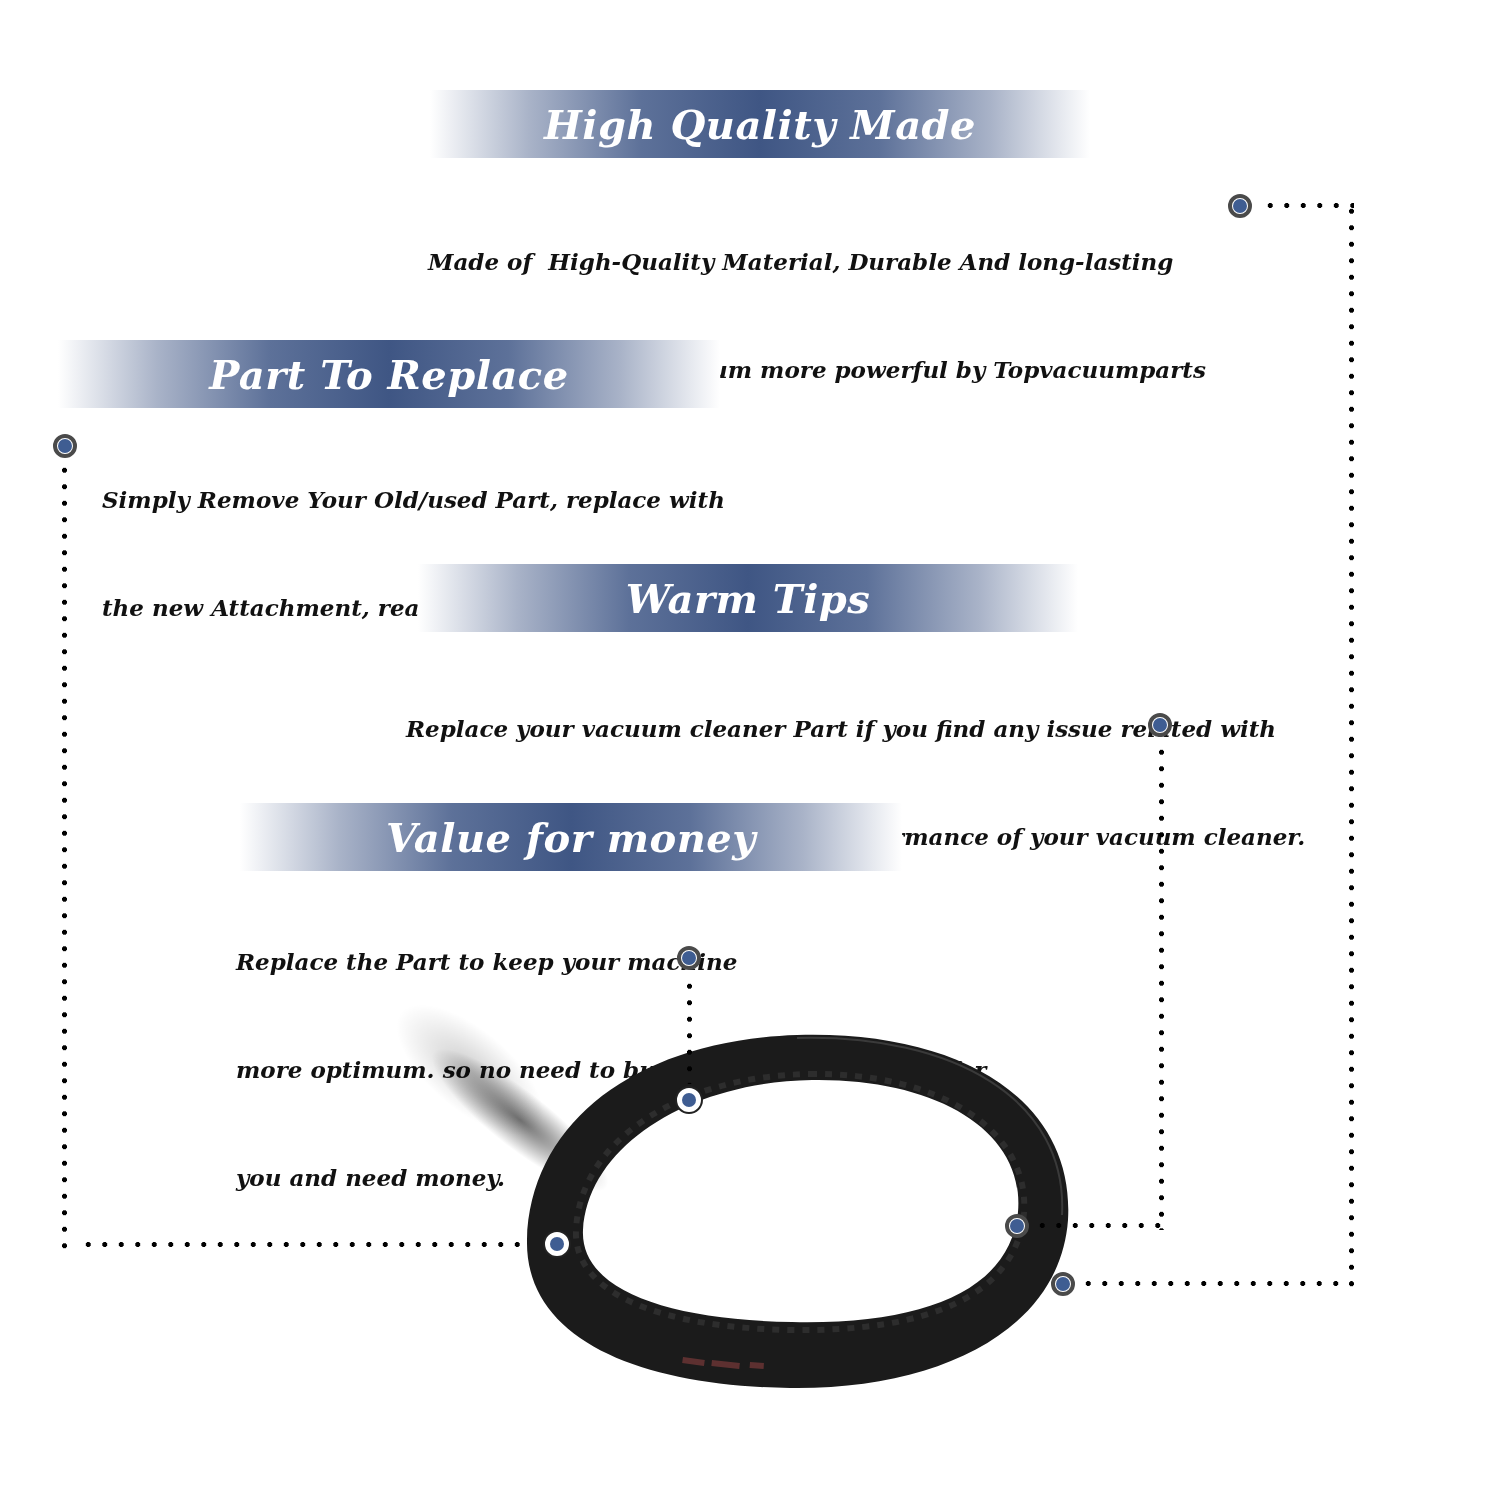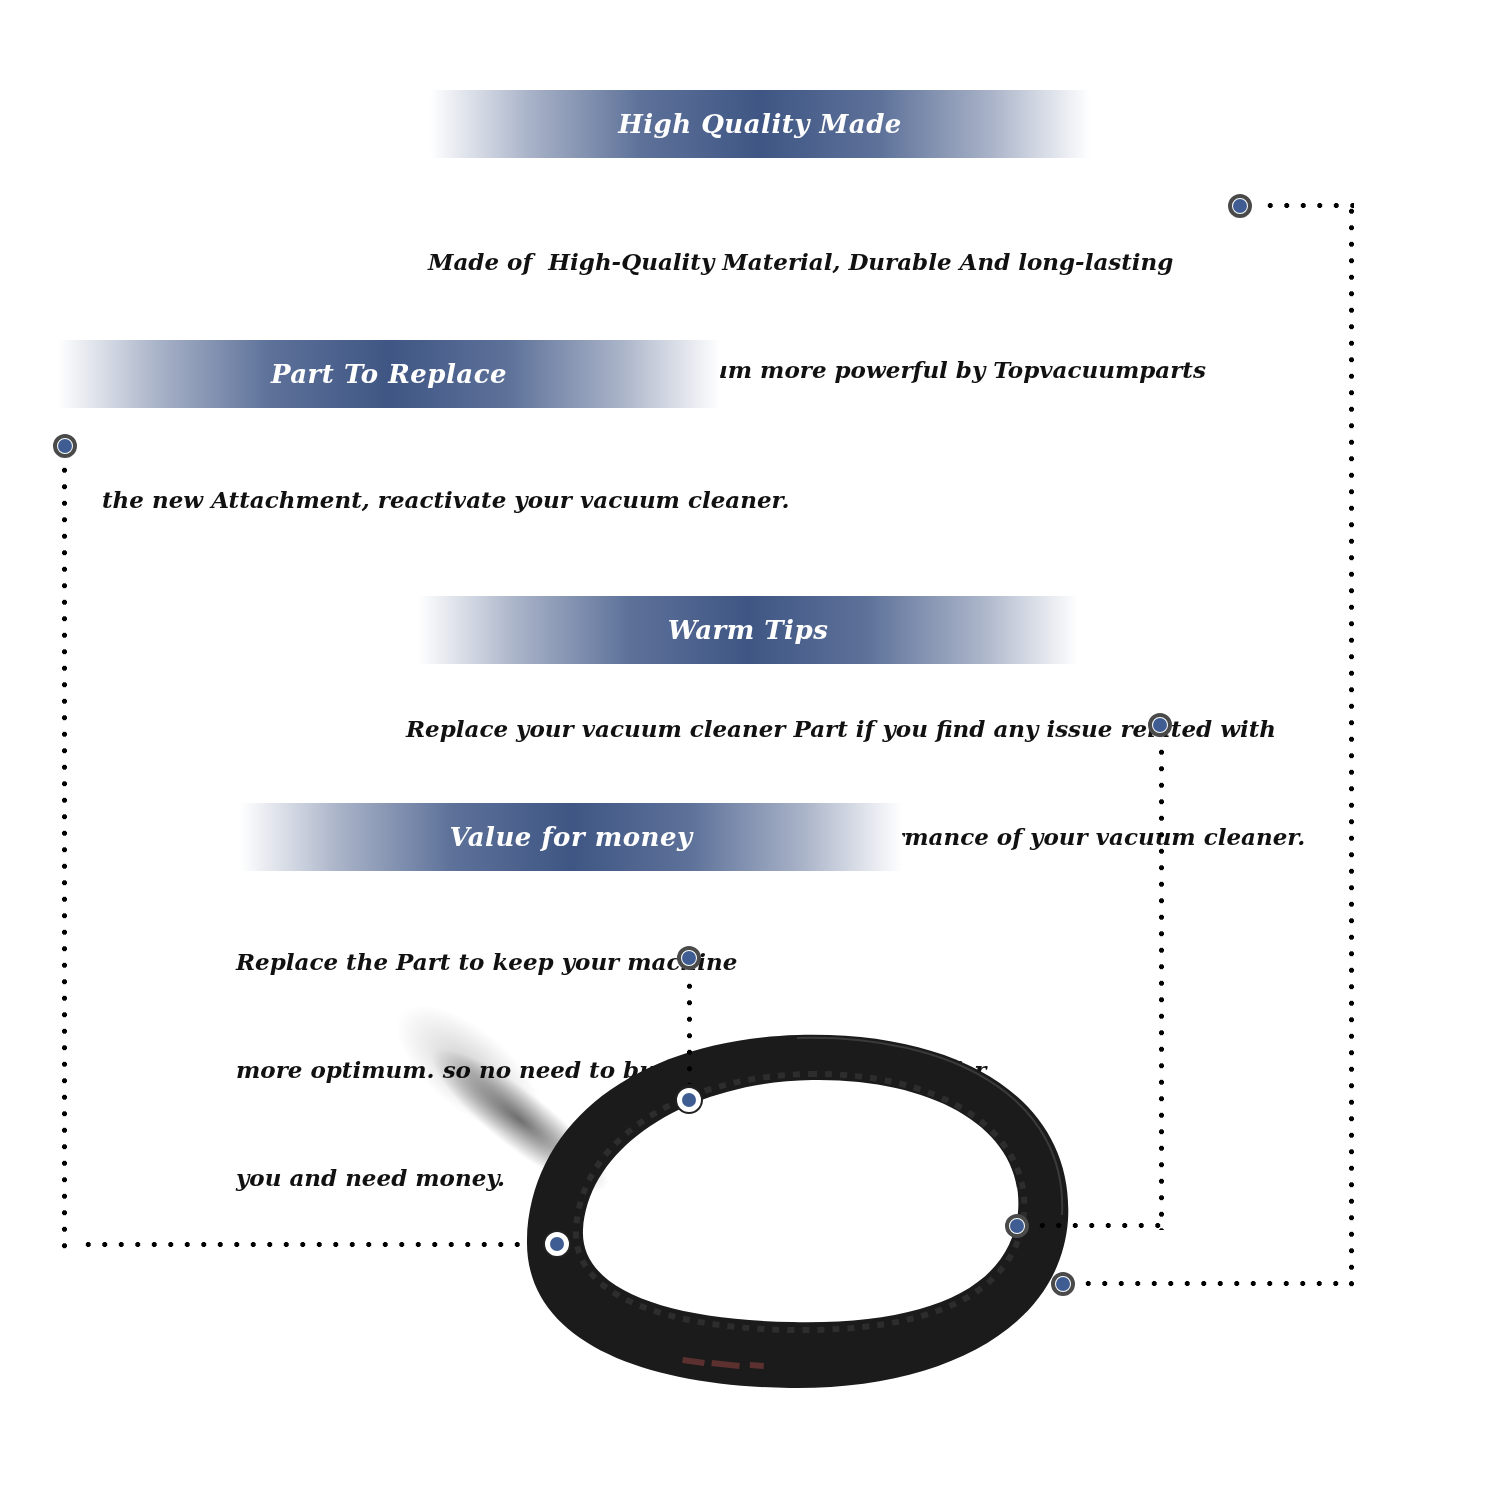--- a/index.html
+++ b/index.html
@@ -4,21 +4,21 @@
 <style>
   html, body { margin: 0; padding: 0; background: #ffffff; }
   body { width: 1500px; height: 1500px; position: relative; overflow: hidden;
          font-family: "DejaVu Serif", "Liberation Serif", serif; }
   .banner {
     position: absolute; height: 68px;
     background: linear-gradient(to right, #ffffff 0%, #a9b3c8 15%, #5d7199 32%, #3f5684 50%, #5d7199 68%, #a9b3c8 85%, #ffffff 100%);
     display: flex; align-items: center; justify-content: center;
   }
   .banner-title {
-    color: #ffffff; font-style: italic; font-weight: bold; font-size: 26px;
+    color: #ffffff; font-style: italic; font-weight: bold; font-size: 40px;
     letter-spacing: 0.5px; white-space: nowrap;
   }
   .desc {
     position: absolute; color: #111111; font-style: italic; font-weight: bold;
     font-size: 23px; line-height: 36px; white-space: pre;
   }
   .marker {
     position: absolute; width: 24px; height: 24px; border-radius: 50%;
     border: 4px solid #4a4a4a; background: #ffffff; box-sizing: border-box;
     transform: translate(-50%, -50%);
@@ -44,24 +44,25 @@
 </div>
 <div class="desc" style="left:428px; top:172px;">
   <div>Made of  High-Quality Material, Durable And long-lasting</div>
   <div>Reliability, make vacuum more powerful by Topvacuumparts</div>
 </div>
 
 <div class="banner" style="left:58px; top:340px; width:662px;">
   <span class="banner-title">Part To Replace</span>
 </div>
 <div class="desc" style="left:102px; top:410px;">
+  <div>Simply Remove Your Old/used Part, replace with</div>
   <div>the new Attachment, reactivate your vacuum cleaner.</div>
 </div>
 
-<div class="banner" style="left:418px; top:596px; width:660px;">
+<div class="banner" style="left:418px; top:564px; width:660px;">
   <span class="banner-title">Warm Tips</span>
 </div>
 <div class="desc" style="left:406px; top:639px;">
   <div>Replace your vacuum cleaner Part if you find any issue related with</div>
   <div> attachment to ensure optimum performance of your vacuum cleaner.</div>
 </div>
 
 <div class="banner" style="left:240px; top:803px; width:662px;">
   <span class="banner-title">Value for money</span>
 </div>

